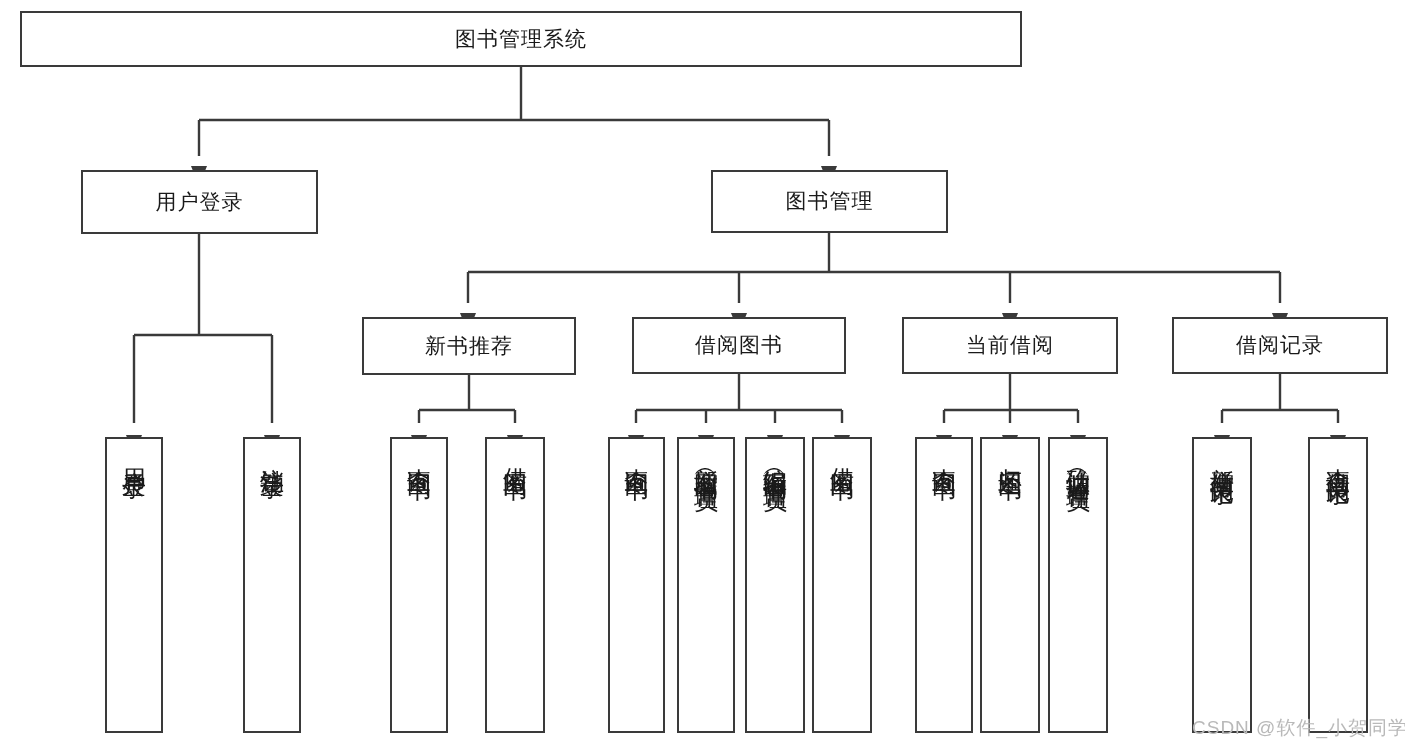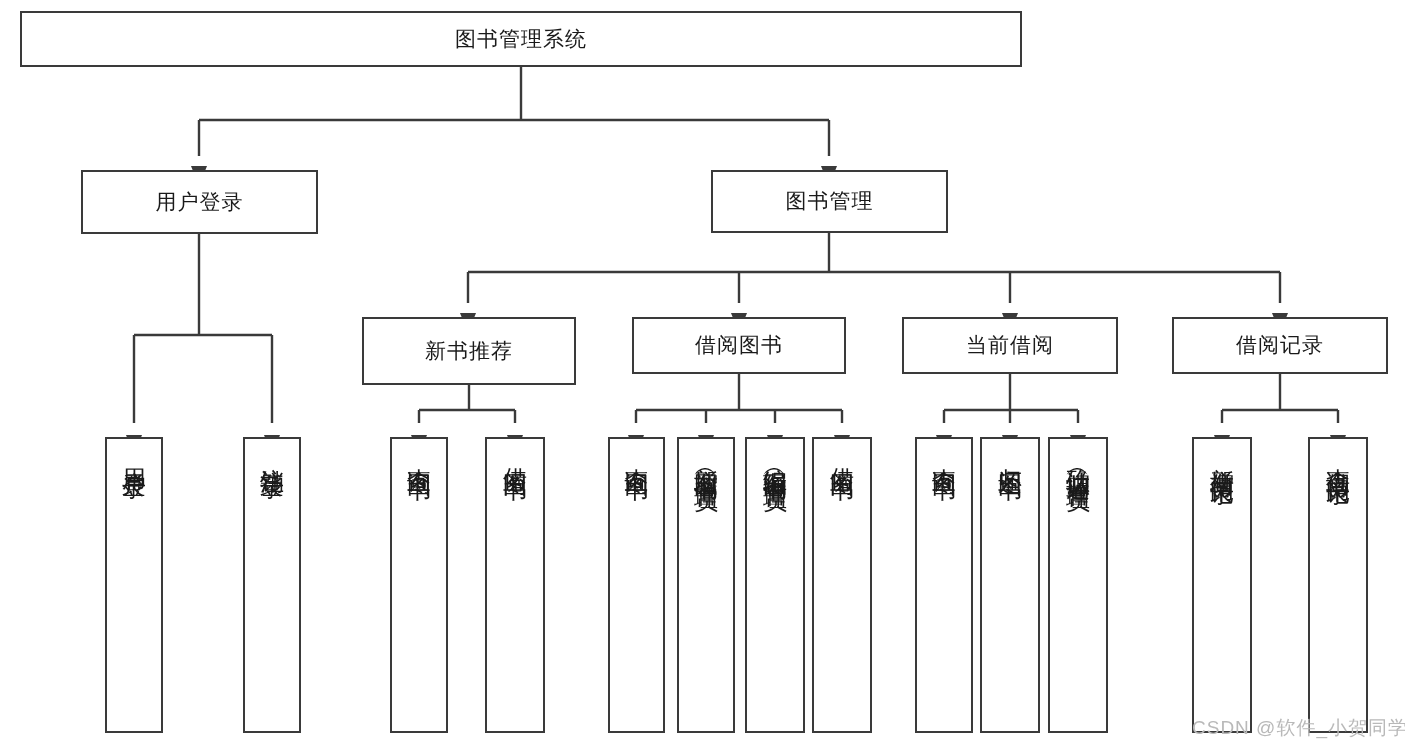--- a/index.html
+++ b/index.html
@@ -98,21 +98,21 @@
   <div id="nodes-layer">
       <div class="node" style="left: 20px; top: 11px; width: 1002px; height: 56px; border-color: rgb(58, 58, 58); background: rgb(255, 255, 255);">
         <span class="node-label" style="color: rgb(26, 26, 26);">图书管理系统</span>
       </div>
       <div class="node" style="left: 81px; top: 170px; width: 237px; height: 64px; border-color: rgb(58, 58, 58); background: rgb(255, 255, 255);">
         <span class="node-label" style="color: rgb(26, 26, 26);">用户登录</span>
       </div>
       <div class="node" style="left: 711px; top: 170px; width: 237px; height: 63px; border-color: rgb(58, 58, 58); background: rgb(255, 255, 255);">
         <span class="node-label" style="color: rgb(26, 26, 26); text-align: right;">图书管理</span>
       </div>
-      <div class="node" style="left: 362px; top: 317px; width: 214px; height: 68px; border-color: rgb(58, 58, 58); background: rgb(255, 255, 255);">
+      <div class="node" style="left: 362px; top: 317px; width: 214px; height: 58px; border-color: rgb(58, 58, 58); background: rgb(255, 255, 255);">
         <span class="node-label" style="color: rgb(26, 26, 26);">新书推荐</span>
       </div>
       <div class="node" style="left: 632px; top: 317px; width: 214px; height: 57px; border-color: rgb(58, 58, 58); background: rgb(255, 255, 255);">
         <span class="node-label" style="color: rgb(26, 26, 26);">借阅图书</span>
       </div>
       <div class="node" style="left: 902px; top: 317px; width: 216px; height: 57px; border-color: rgb(58, 58, 58); background: rgb(255, 255, 255);">
         <span class="node-label" style="color: rgb(26, 26, 26);">当前借阅</span>
       </div>
       <div class="node" style="left: 1172px; top: 317px; width: 216px; height: 57px; border-color: rgb(58, 58, 58); background: rgb(255, 255, 255); text-align: right;">
         <span class="node-label" style="color: rgb(26, 26, 26);">借阅记录</span>

